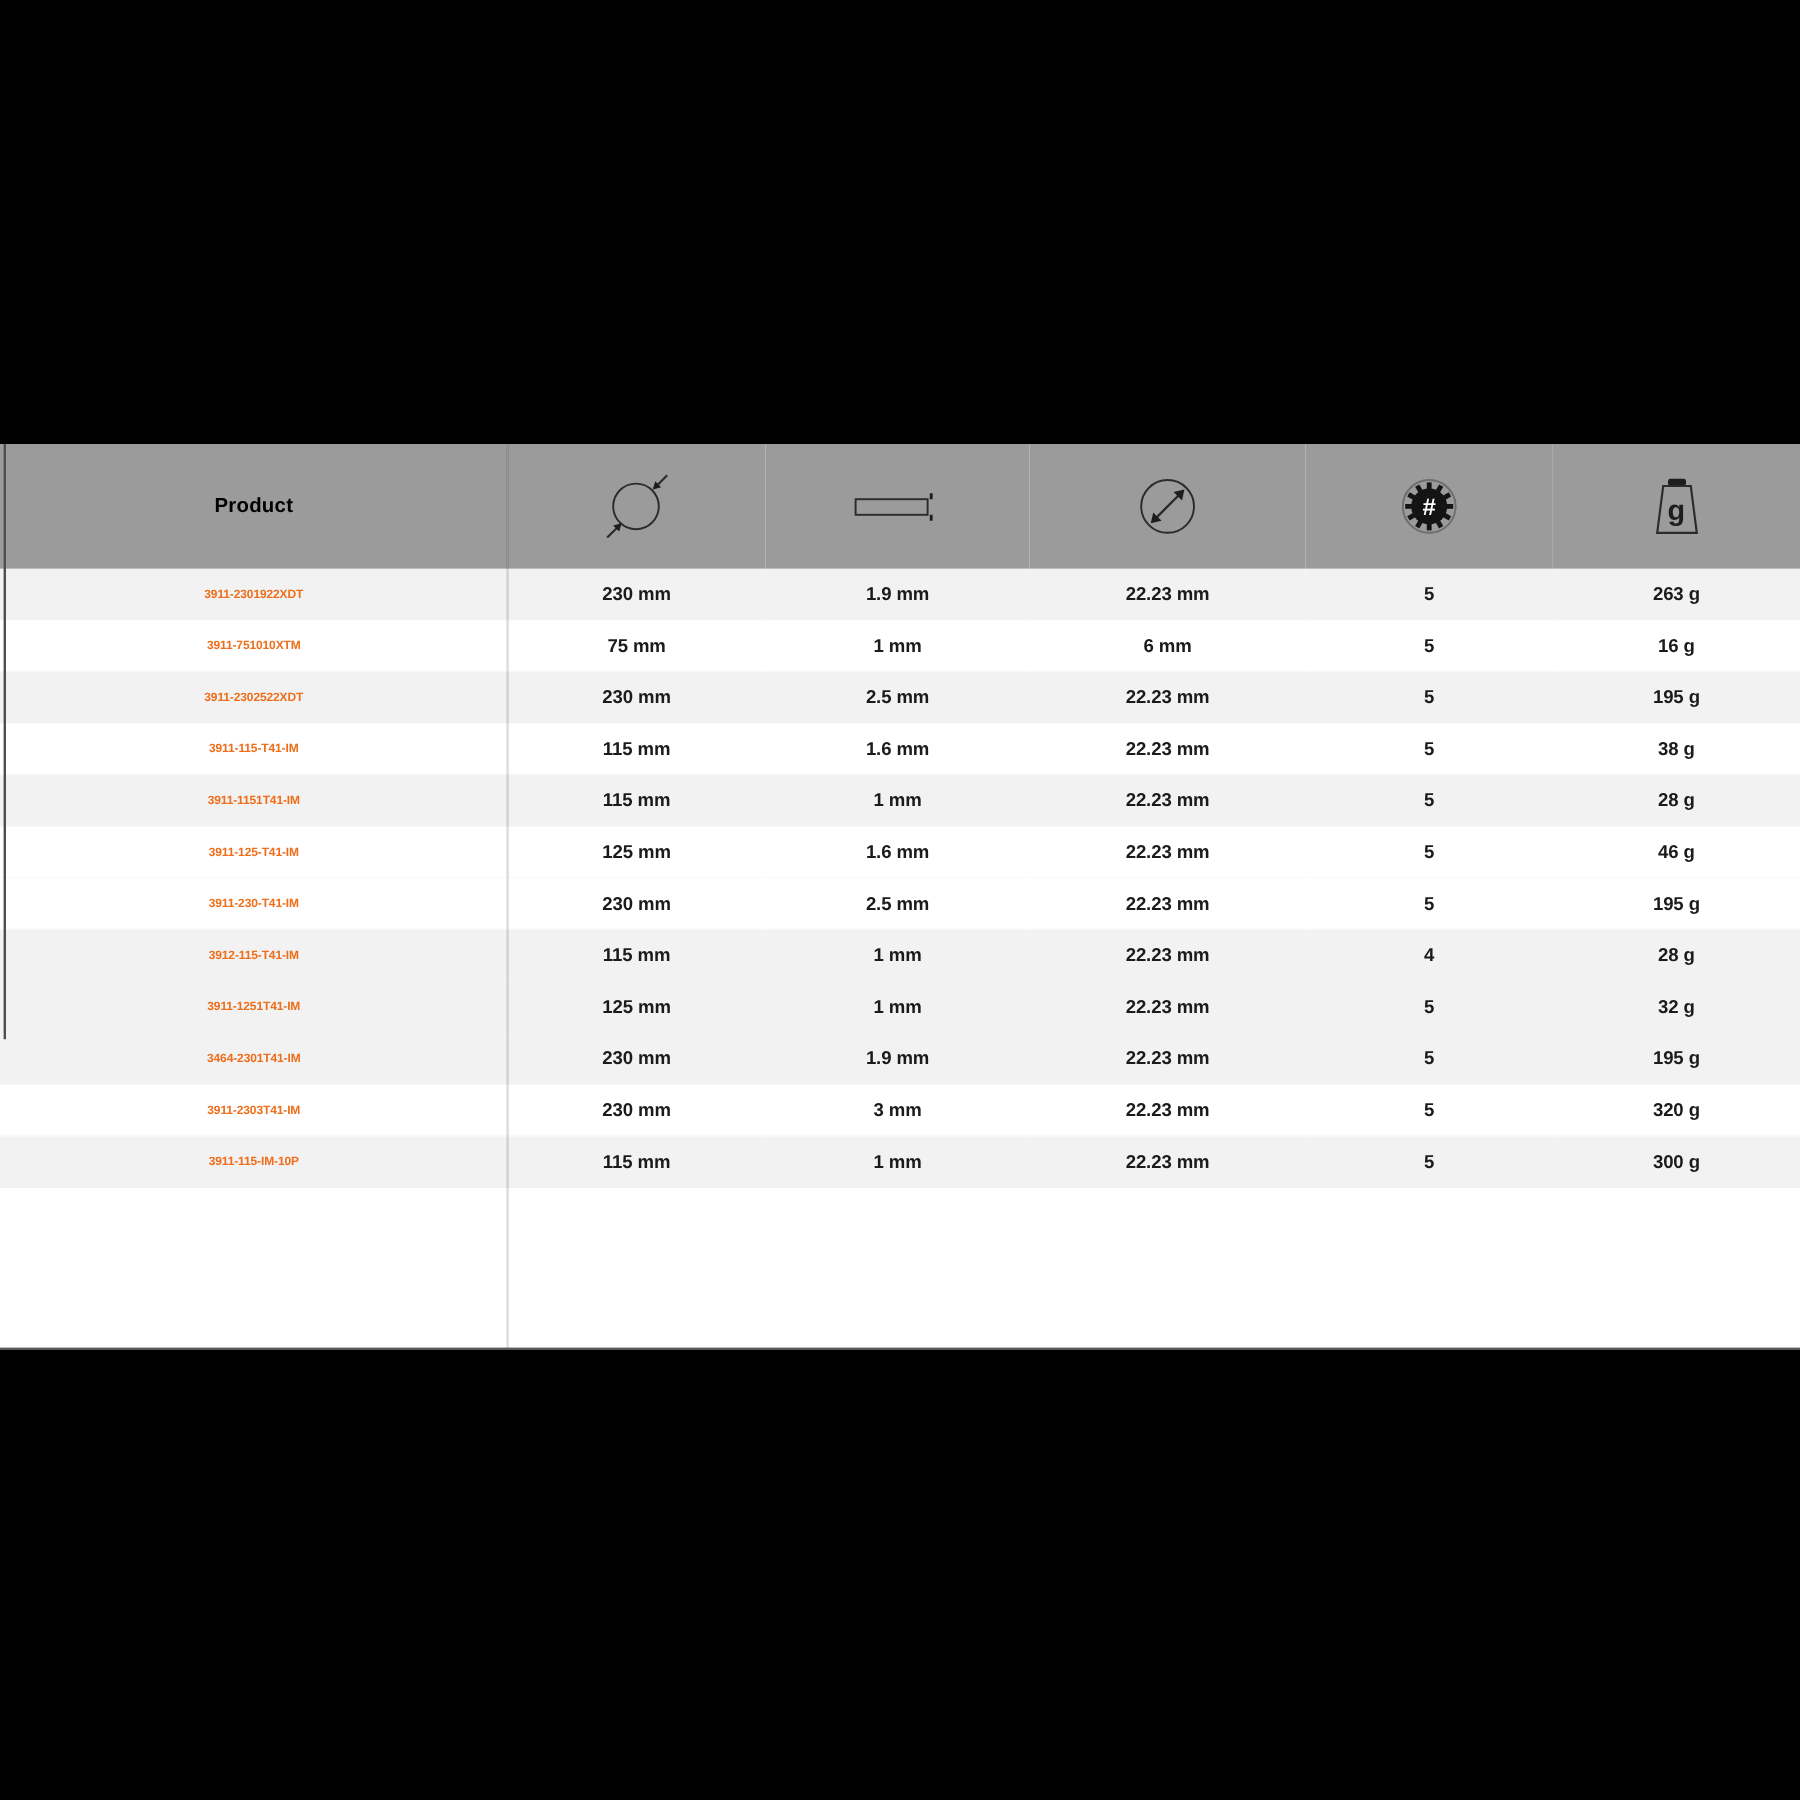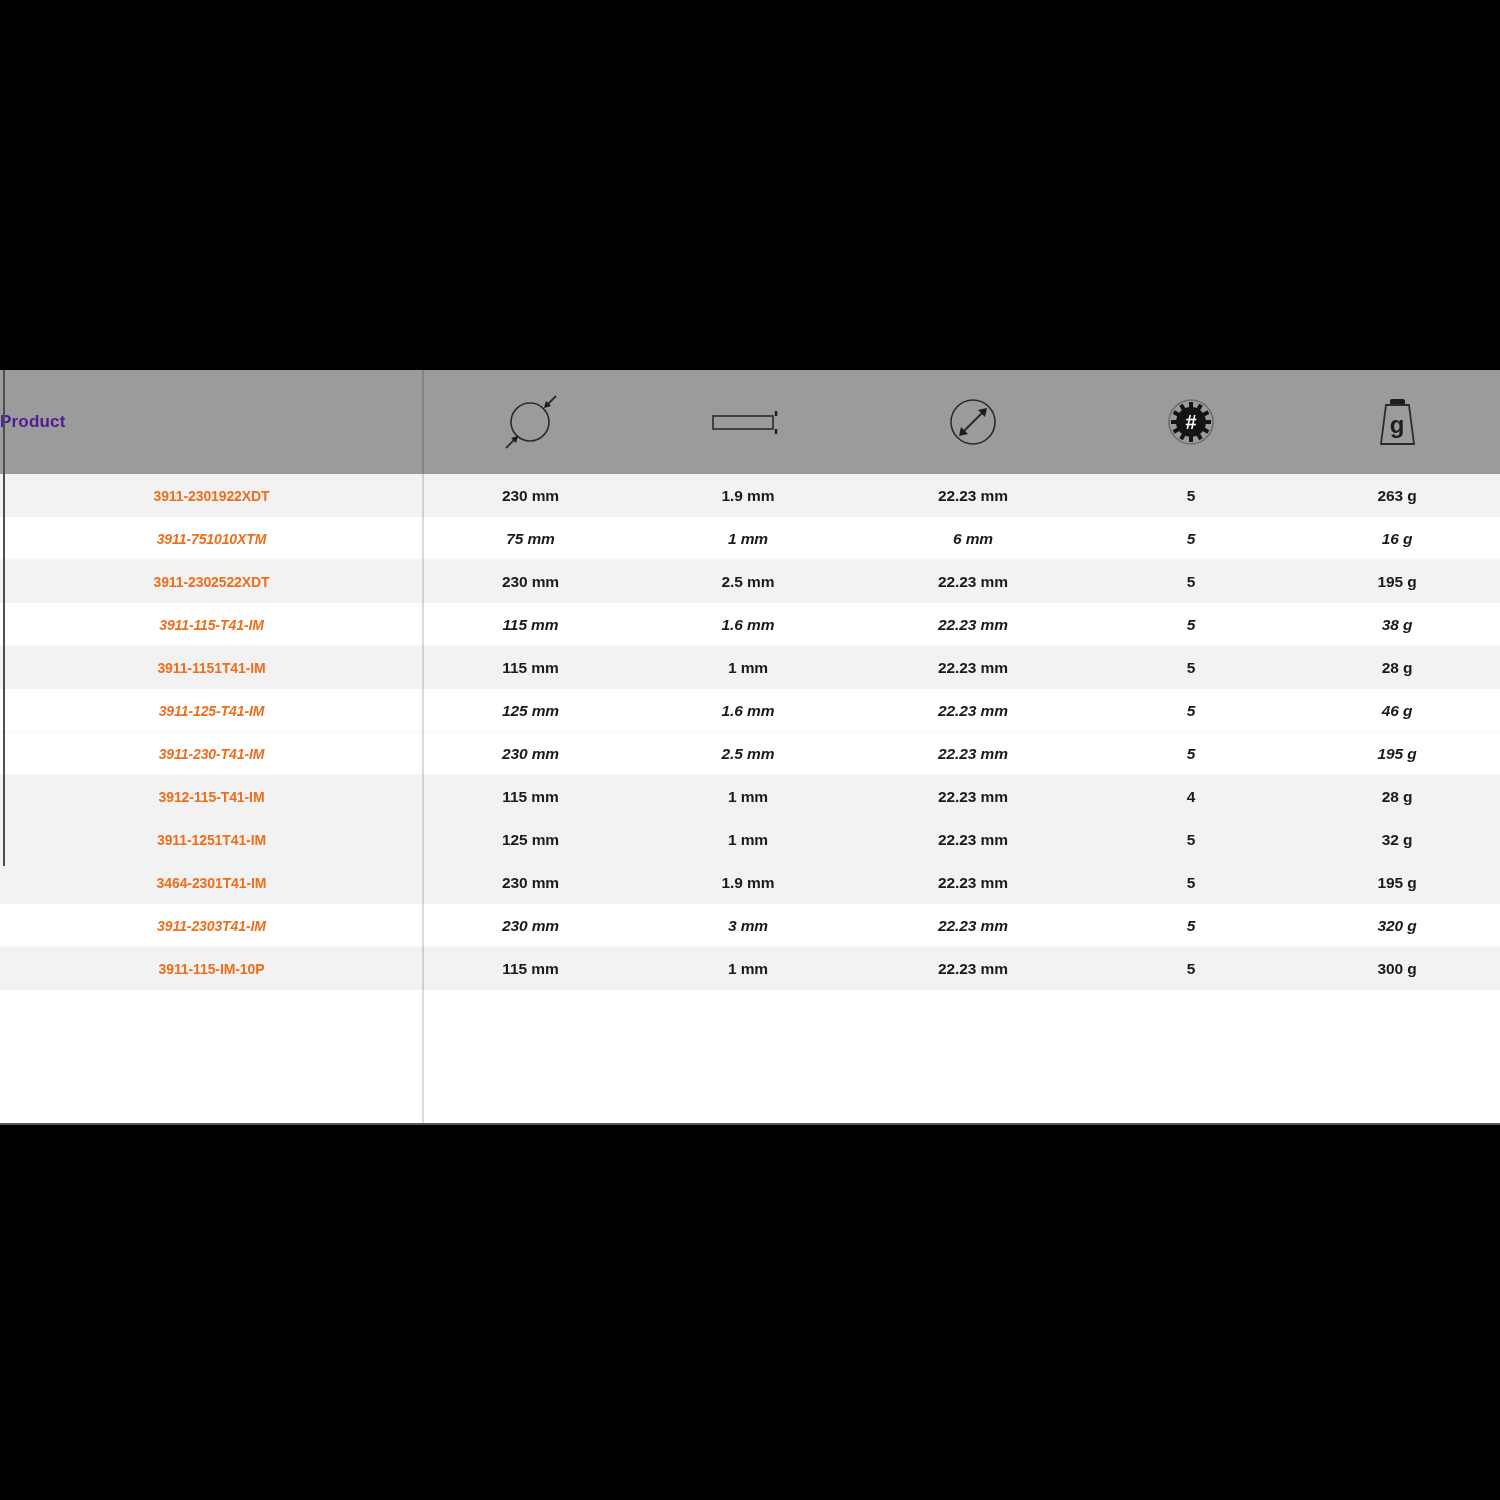--- a/index.html
+++ b/index.html
@@ -40,22 +40,22 @@
   thead tr {
     background: #9b9b9b;
     height: 104px;
   }
 
   thead th {
     padding: 0;
     margin: 0;
     font-weight: bold;
     font-size: 17px;
-    color: #4c1d95;
-    text-align: left;
+    color: #000000;
+    text-align: center;
     vertical-align: middle;
     border: none;
   }
 
   th.col-product {
     width: 423px;
     letter-spacing: 0.2px;
   }
 
   .icon-cell {
@@ -82,21 +82,21 @@
     font-size: 15.5px;
     font-weight: bold;
     color: #1b1b1b;
     border: none;
     letter-spacing: -0.1px;
   }
 
   td.product {
     width: 423px;
     color: #ee6e1b;
-    font-size: 14px;
+    font-size: 10px;
     font-weight: bold;
     cursor: pointer;
   }
   td.product .plink {
     color: #ee6e1b;
     text-decoration: none;
     font-weight: bold;
   }
 
   
@@ -134,21 +134,21 @@
     position: absolute;
     left: 0;
     bottom: 0;
     width: 1500px;
     height: 2px;
     background: #58585a;
     pointer-events: none;
   }
 
   
-  tbody tr.even td { box-shadow: inset 0 -1px 0 rgba(0,0,0,0.03); font-style: italic; }
+  tbody tr.even td { box-shadow: inset 0 -1px 0 rgba(0,0,0,0.03); }
 </style>
 </head>
 <body>
 
 <div id="stage">
 
   <div id="table-wrap">
 
     <table class="spec">
       <colgroup>

